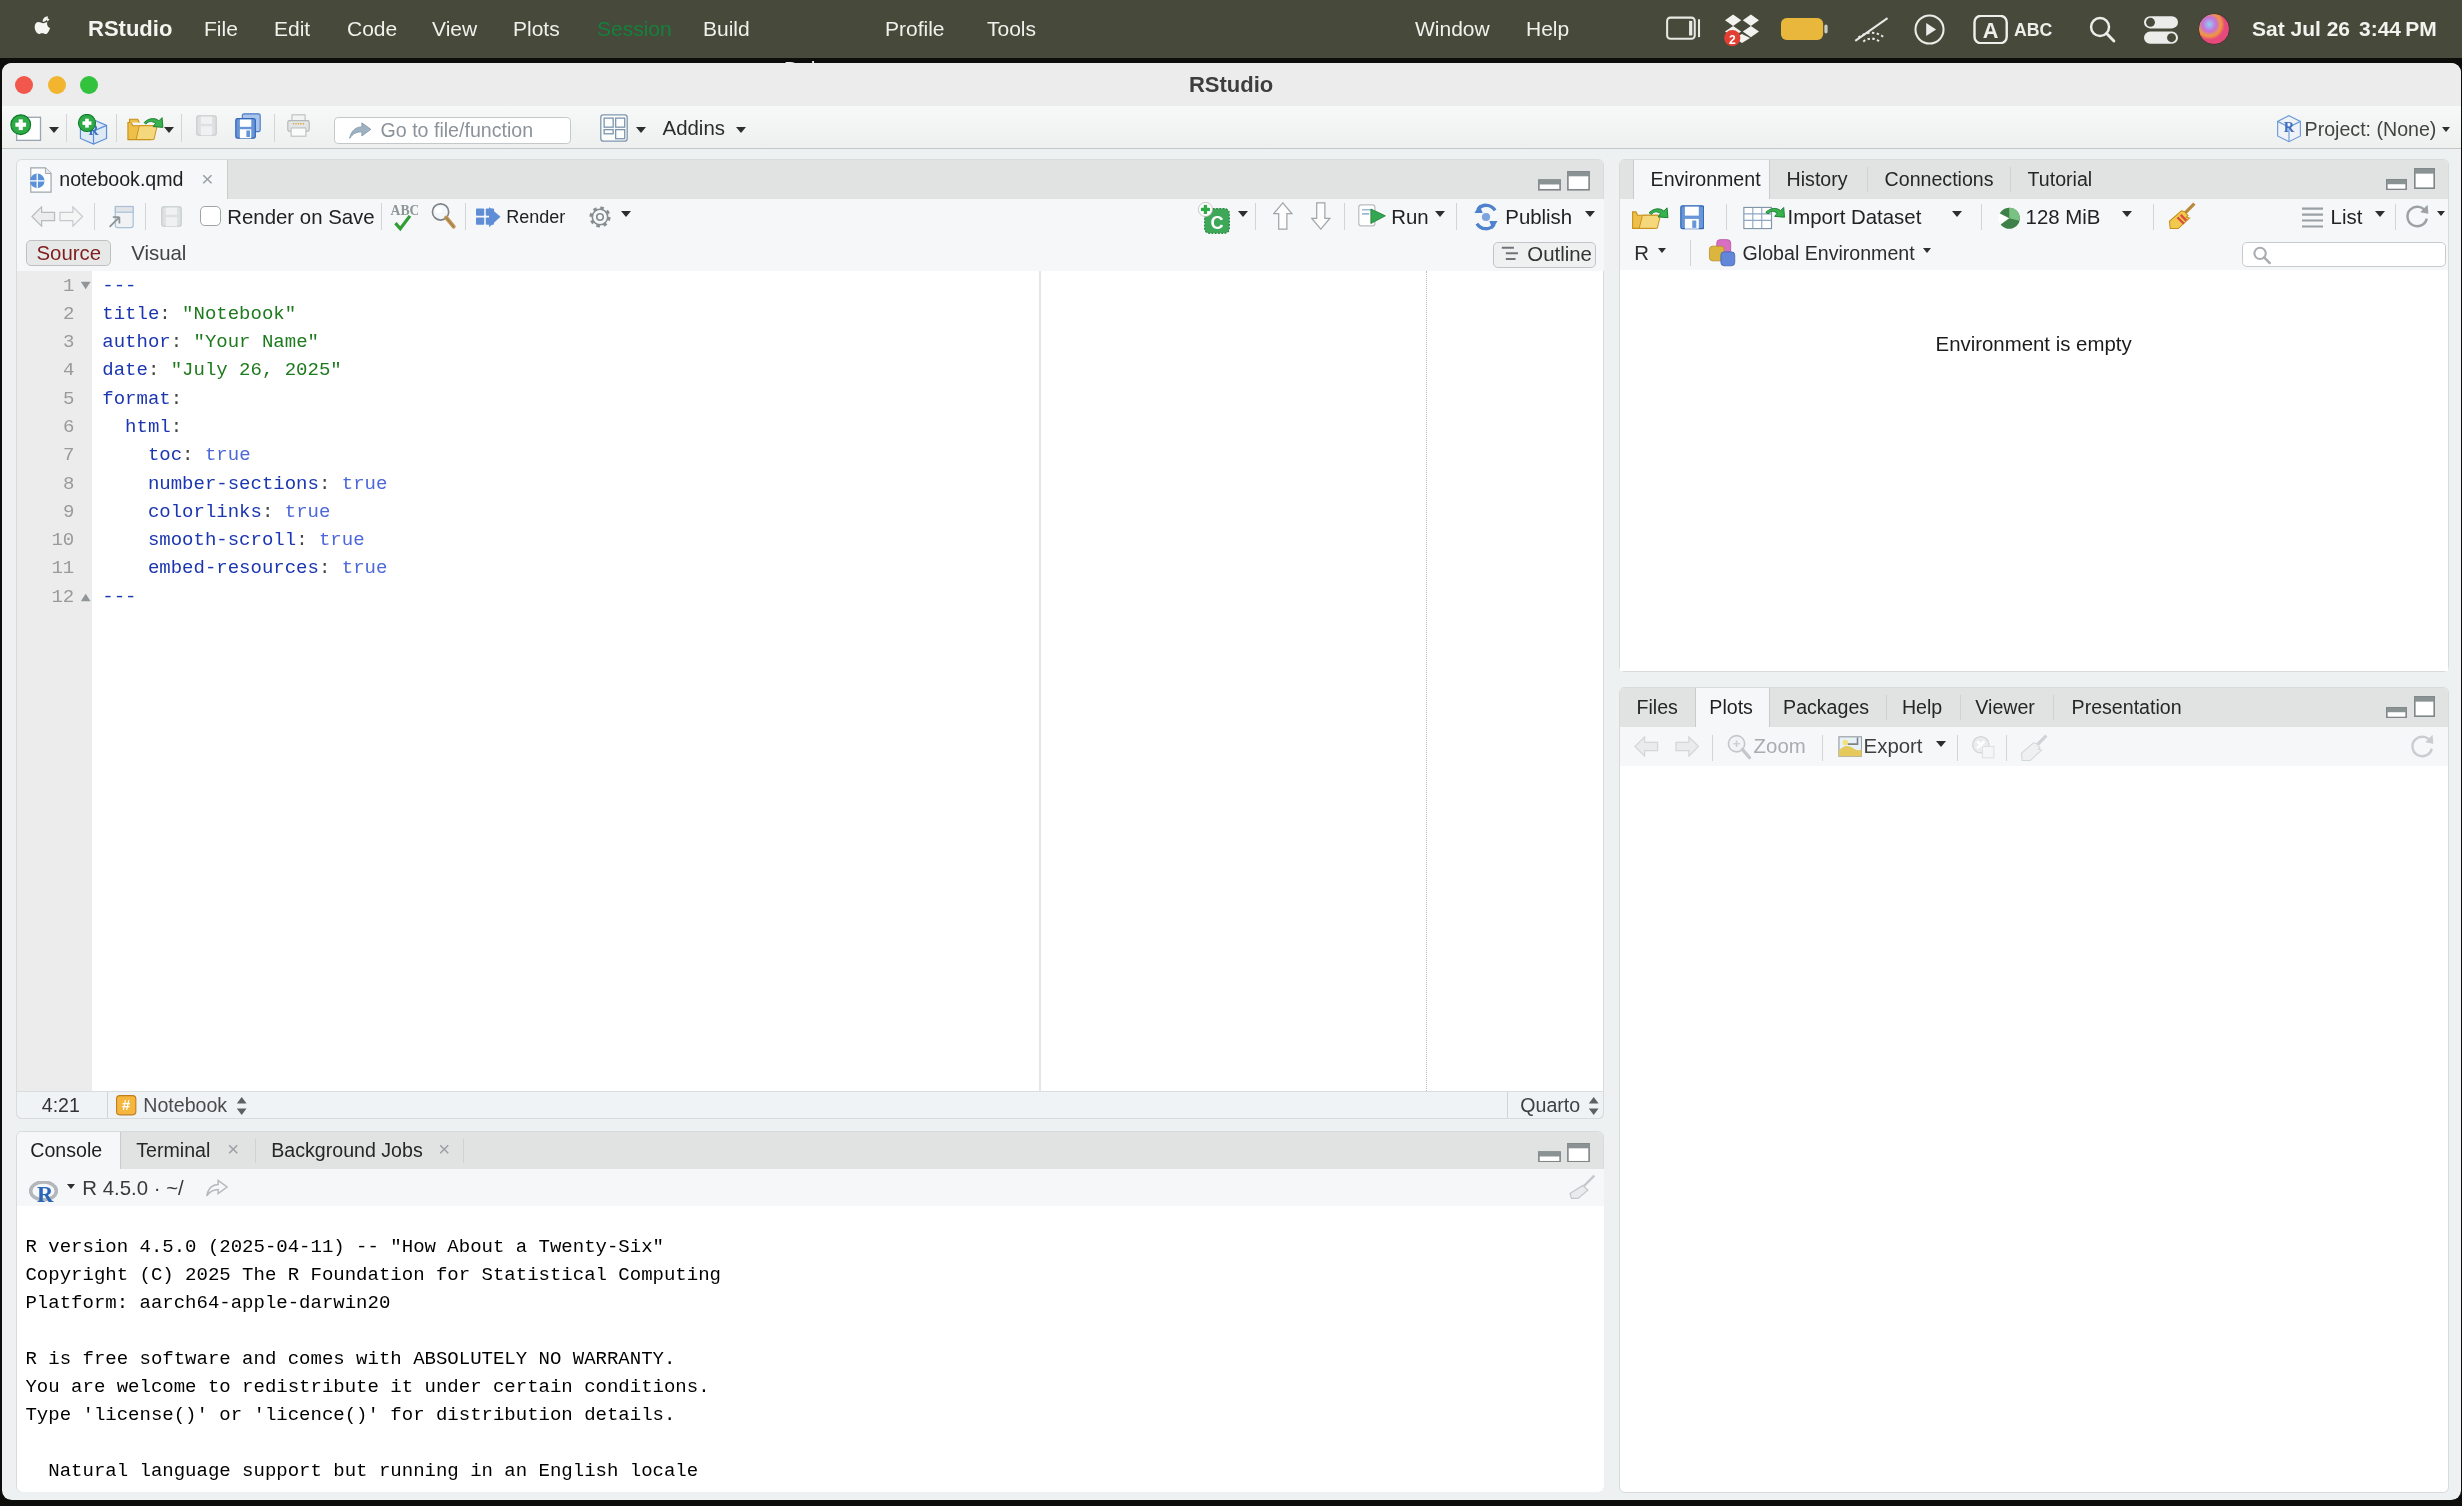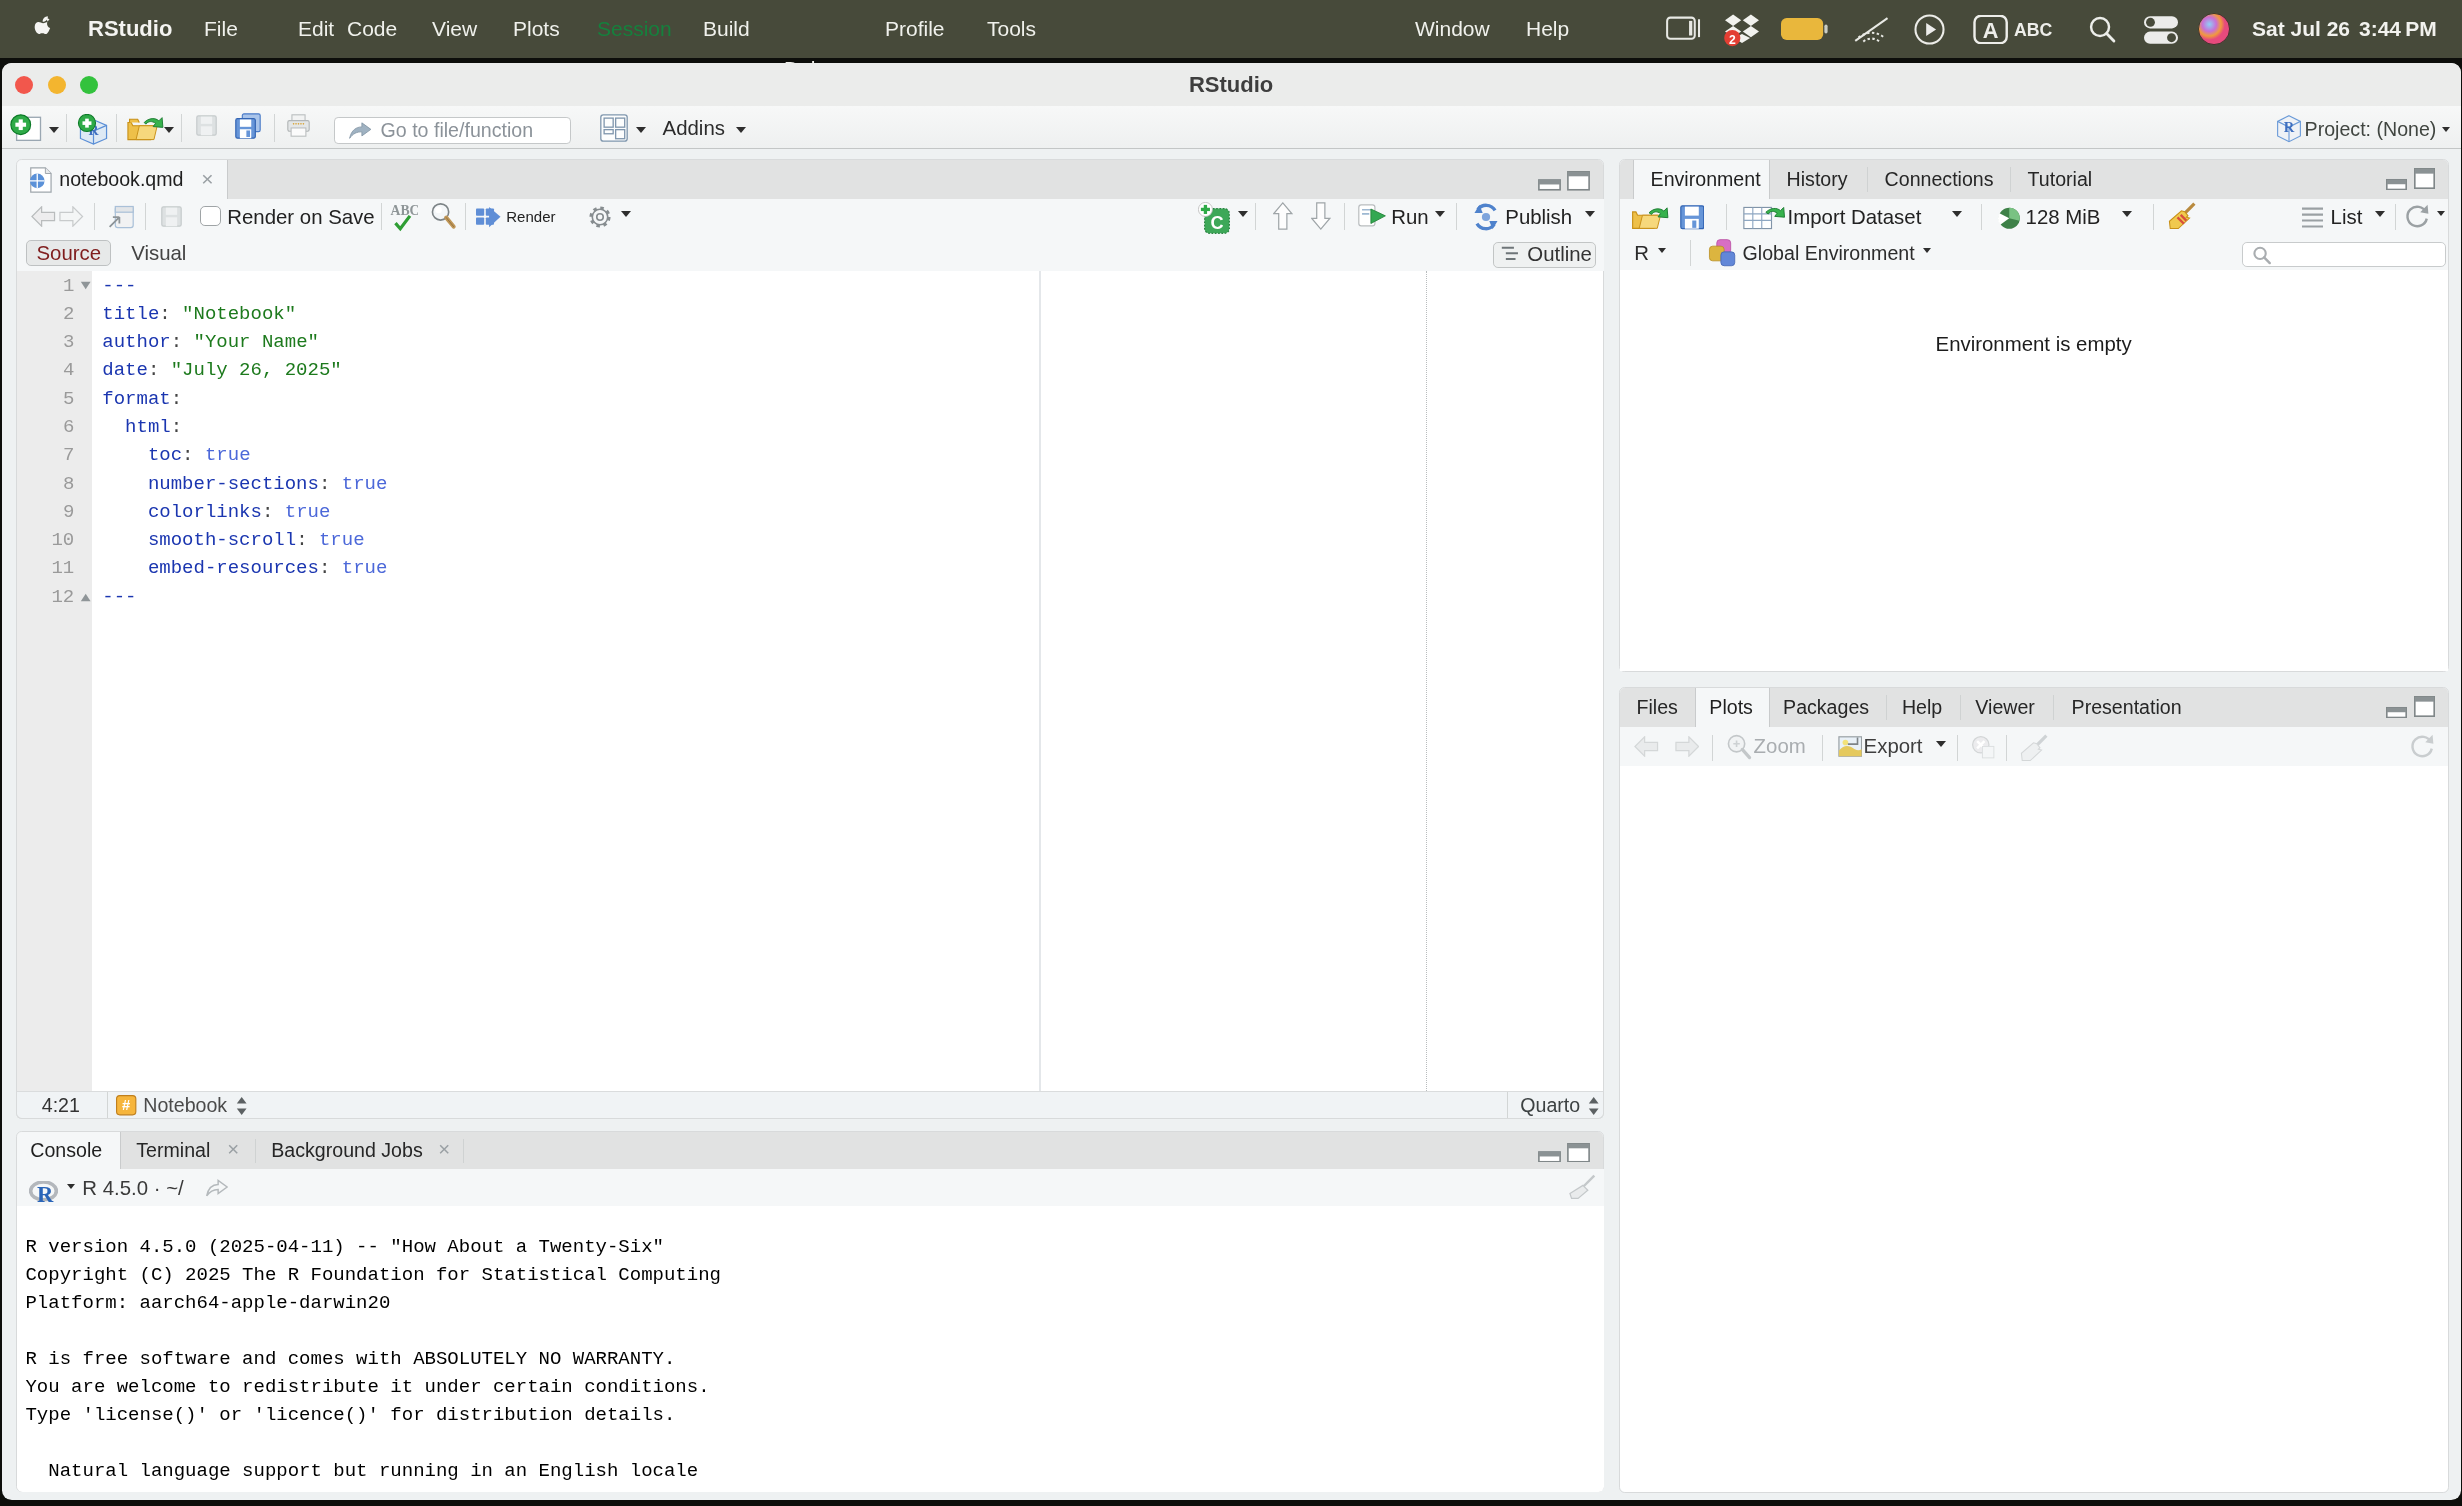--- a/index.html
+++ b/index.html
@@ -20,21 +20,21 @@
 <body>
 
 <div class="abs" style="left:0;top:0;width:2462px;height:58px;background:#474a3a;"></div>
 <div class="abs" style="left:34px;top:14px;width:23px;height:28px;">
 <svg width="23" height="28" viewBox="0 0 28 34">
       <path fill="#f5f5f2" d="M19.5 9.2c-2 .1-4.3 1.2-5.7 2.7-1.2 1.3-2.3 3.5-1.9 5.5 2.2.2 4.4-1.1 5.8-2.7 1.3-1.5 2.2-3.5 1.8-5.5zM19.3 17.8c-3.2 0-4.5 1.9-6.7 1.9-2.3 0-4.3-1.8-7-1.8C2.8 17.9 0 20.5 0 25.3c0 4.9 3.6 10.4 6.5 10.4 1.8 0 2.3-1.1 4.8-1.1 2.5 0 3 1.1 4.8 1.1 2 0 3.5-2.2 4.8-4.3 1-1.7 1.4-2.6 2.1-4.5-5.5-2.1-6.4-9.9-.9-12.4-1.1-1.4-2.7-2.7-4.8-2.7z" transform="scale(0.82) translate(1,-6)"></path>
     </svg>
 </div>
 <div class="abs" style="left:88px;top:0;height:58px;line-height:58px;font-size:22px;font-weight:700;color:#f4f4f1;">RStudio</div>
 <div class="abs" style="left:204px;top:0;height:58px;line-height:58px;font-size:21px;color:#f0f1ec;">File</div>
-<div class="abs" style="left:274px;top:0;height:58px;line-height:58px;font-size:21px;color:#f0f1ec;margin-left:24px;">Edit</div>
+<div class="abs" style="left:274px;top:0;height:58px;line-height:58px;font-size:21px;color:#f0f1ec;">Edit</div>
 <div class="abs" style="left:347px;top:0;height:58px;line-height:58px;font-size:21px;color:#f0f1ec;">Code</div>
 <div class="abs" style="left:432px;top:0;height:58px;line-height:58px;font-size:21px;color:#f0f1ec;">View</div>
 <div class="abs" style="left:513px;top:0;height:58px;line-height:58px;font-size:21px;color:#f0f1ec;">Plots</div>
 <div class="abs" style="left:597px;top:0;height:58px;line-height:58px;font-size:21px;color:#15803d;">Session</div>
 <div class="abs" style="left:703px;top:0;height:58px;line-height:58px;font-size:21px;color:#f0f1ec;">Build</div>
 <div class="abs" style="left:784px;top:0;height:58px;line-height:58px;font-size:21px;color:#f0f1ec;margin-top:40px;">Debug</div>
 <div class="abs" style="left:885px;top:0;height:58px;line-height:58px;font-size:21px;color:#f0f1ec;">Profile</div>
 <div class="abs" style="left:987px;top:0;height:58px;line-height:58px;font-size:21px;color:#f0f1ec;">Tools</div>
 <div class="abs" style="left:1415px;top:0;height:58px;line-height:58px;font-size:21px;color:#f0f1ec;">Window</div>
 <div class="abs" style="left:1526px;top:0;height:58px;line-height:58px;font-size:21px;color:#f0f1ec;">Help</div>
@@ -308,21 +308,21 @@
         <svg width="24.5" height="23" viewBox="0 0 30 28">
           <g fill="#5f8ed6">
             <rect x="0" y="3" width="10" height="9" rx="1"></rect>
             <rect x="12" y="3" width="10" height="9" rx="1"></rect>
             <rect x="0" y="14" width="10" height="9" rx="1"></rect>
             <rect x="12" y="14" width="10" height="9" rx="1"></rect>
             <path d="M16 1 L30 13 L16 26 Z"></path>
           </g>
         </svg>
       </div>
-    <div class="abs" style="left:489px;top:39px;height:36px;line-height:36px;font-size:15px;color:#222222;">Render</div>
+    <div class="abs" style="left:489px;top:39px;height:36px;line-height:36px;font-size:18px;color:#222222;">Render</div>
     <div class="icon" style="left:570px;top:44px;">
         <svg width="26" height="26" viewBox="0 0 32 32">
           <circle cx="16" cy="16" r="11" fill="none" stroke="#878d90" stroke-width="4" stroke-dasharray="4.2 4.44"></circle>
           <circle cx="16" cy="16" r="9.5" fill="none" stroke="#878d90" stroke-width="2"></circle>
           <circle cx="16" cy="16" r="4" fill="none" stroke="#878d90" stroke-width="2"></circle>
         </svg>
       </div>
     <div class="caret" style="left:604px;top:51px;"></div>
 
     <div class="icon" style="left:1181px;top:42px;">

